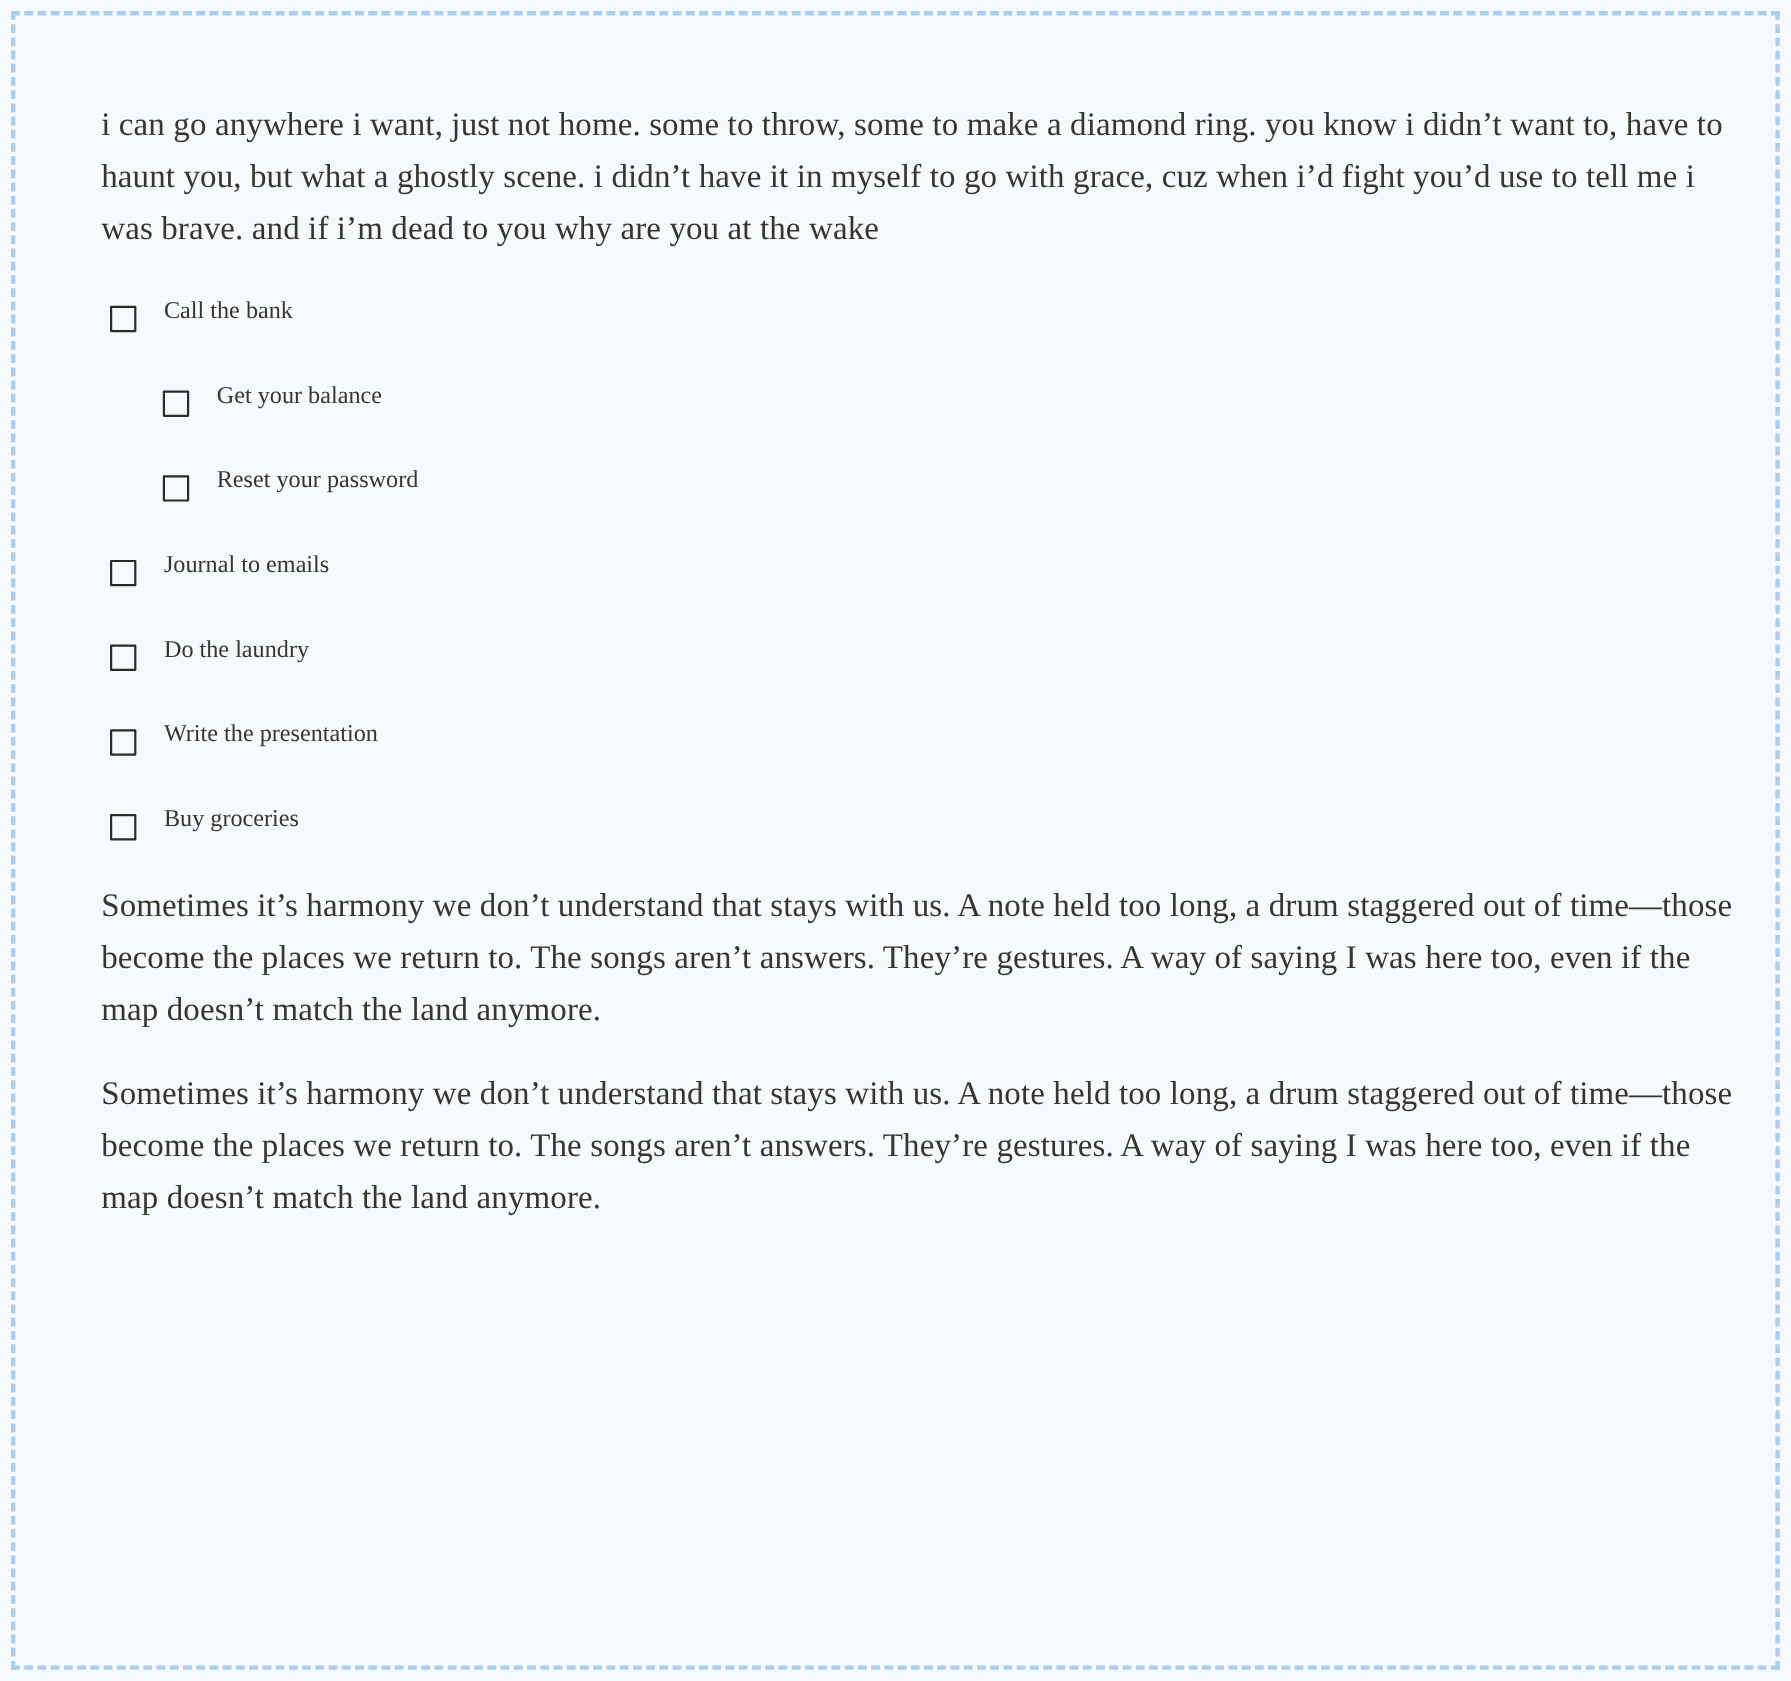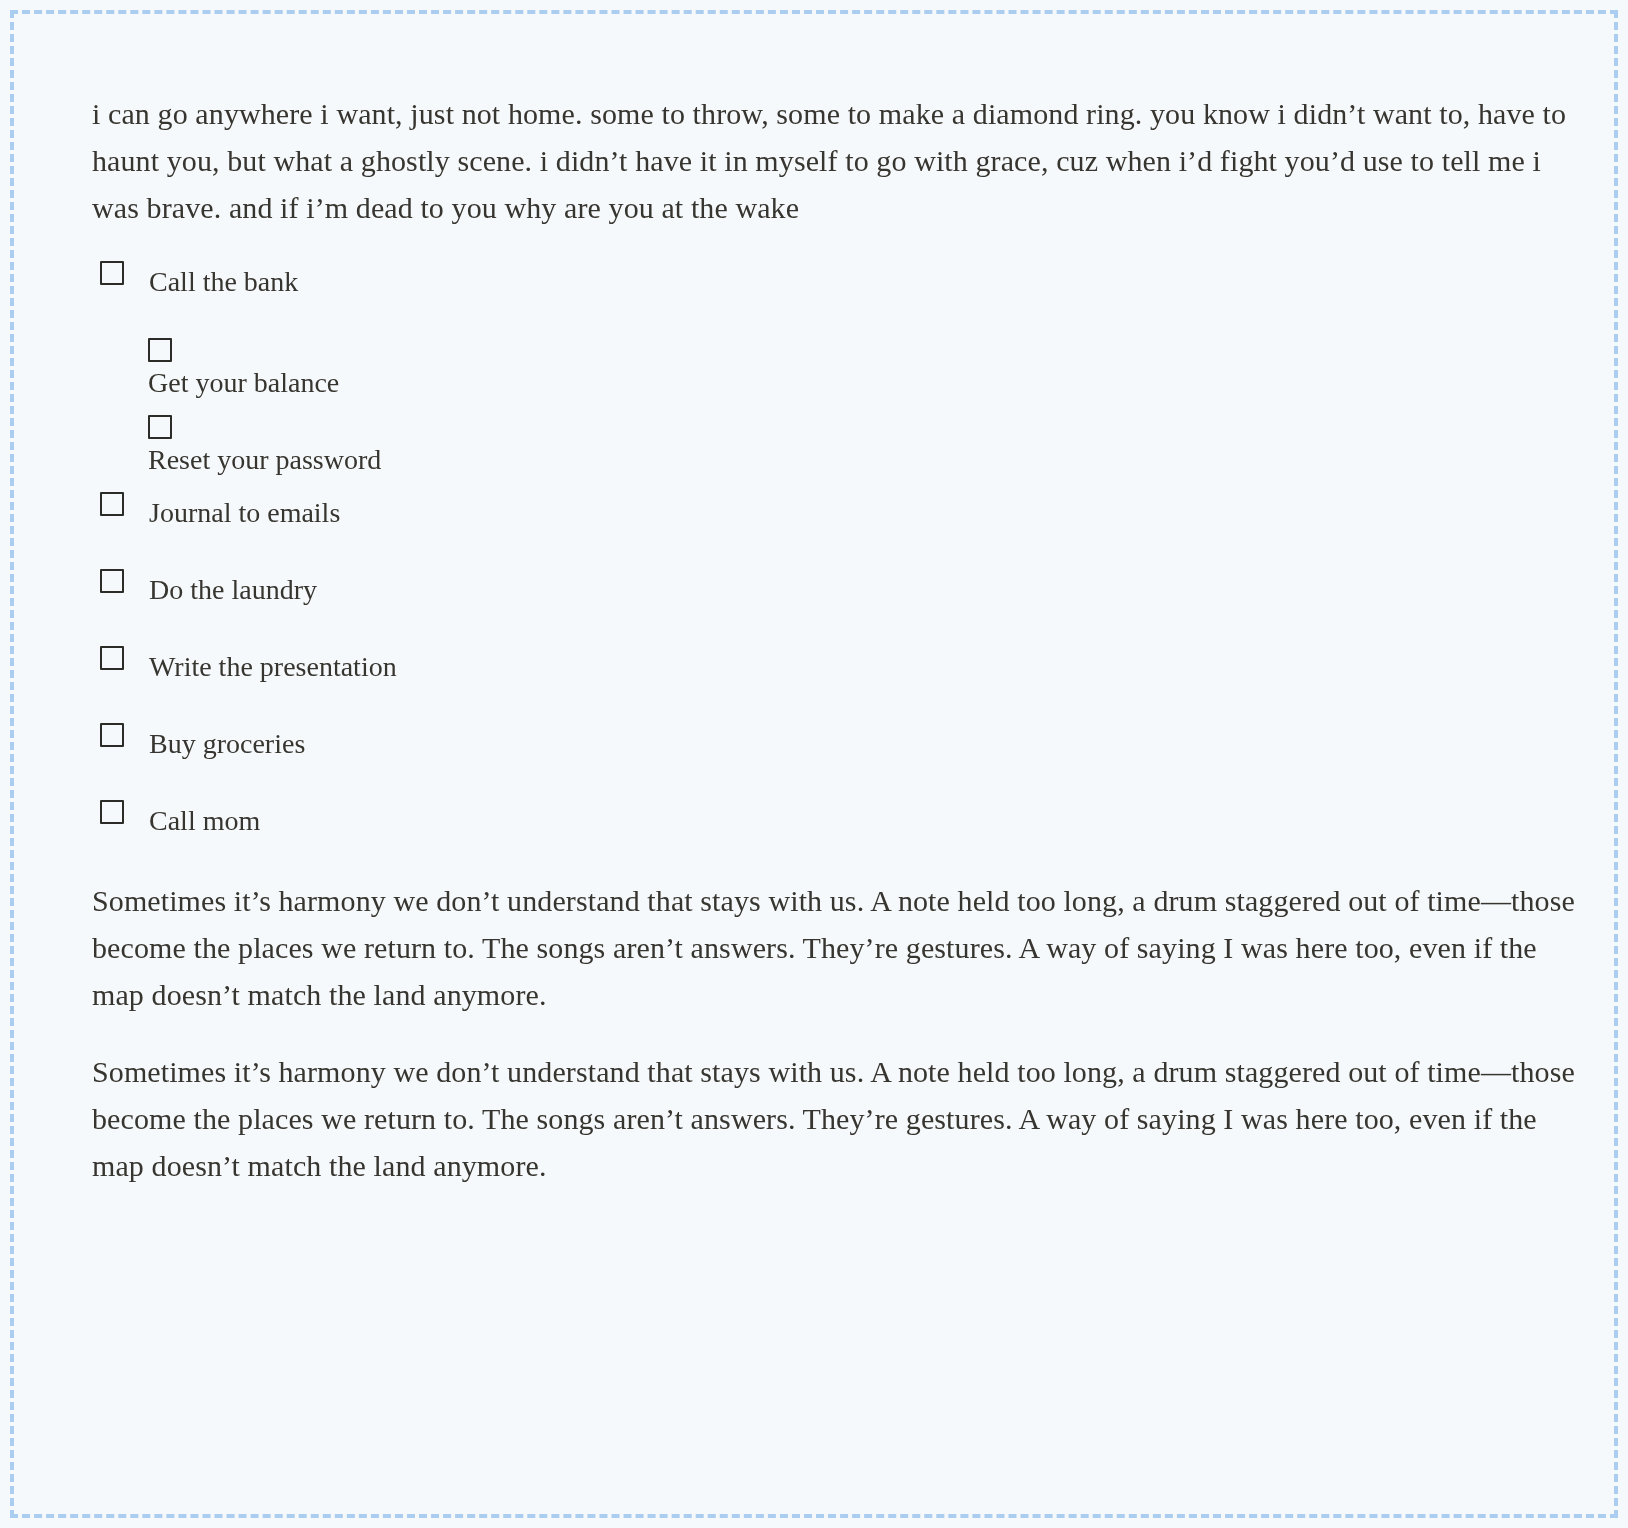--- a/index.html
+++ b/index.html
@@ -36,30 +36,29 @@
     letter-spacing: 0.1px;
   }
   .closing {
     margin-bottom: 30px;
   }
   .todo-list {
     margin: 0 0 0 0;
   }
   .todo-row {
     display: flex;
-    align-items: flex-start;
+    align-items: flex-end;
     height: 41px;
     margin-bottom: 36px;
     padding-left: 8px;
-    font-size: 28px;
+    font-size: 22px;
     line-height: 41px;
   }
   .todo-row.indent {
     margin-left: 48px;
-    flex-direction: column;
   }
   .todo-checkbox {
     width: 24px;
     height: 24px;
     border: 2.5px solid #2b2b28;
     border-radius: 1px;
     box-sizing: border-box;
     margin-right: 25px;
     flex: 0 0 auto;
     background: transparent;
@@ -101,23 +100,19 @@
     <span class="todo-label">Do the laundry</span>
   </div>
       <div class="todo-row">
     <span class="todo-checkbox"></span>
     <span class="todo-label">Write the presentation</span>
   </div>
       <div class="todo-row">
     <span class="todo-checkbox"></span>
     <span class="todo-label">Buy groceries</span>
   </div>
-      <div class="todo-row">
-    <span class="todo-checkbox"></span>
-    <span class="todo-label">Call mom</span>
-  </div>
     </div>
 
   <p class="para closing">Sometimes it’s harmony we don’t understand that stays with us. A note held too long, a drum staggered out of time—those become the places we return to. The songs aren’t answers. They’re gestures. A way of saying I was here too, even if the map doesn’t match the land anymore.</p>
 
   <p class="para closing">Sometimes it’s harmony we don’t understand that stays with us. A note held too long, a drum staggered out of time—those become the places we return to. The songs aren’t answers. They’re gestures. A way of saying I was here too, even if the map doesn’t match the land anymore.</p>
 
 </div>
 
 </body></html>

